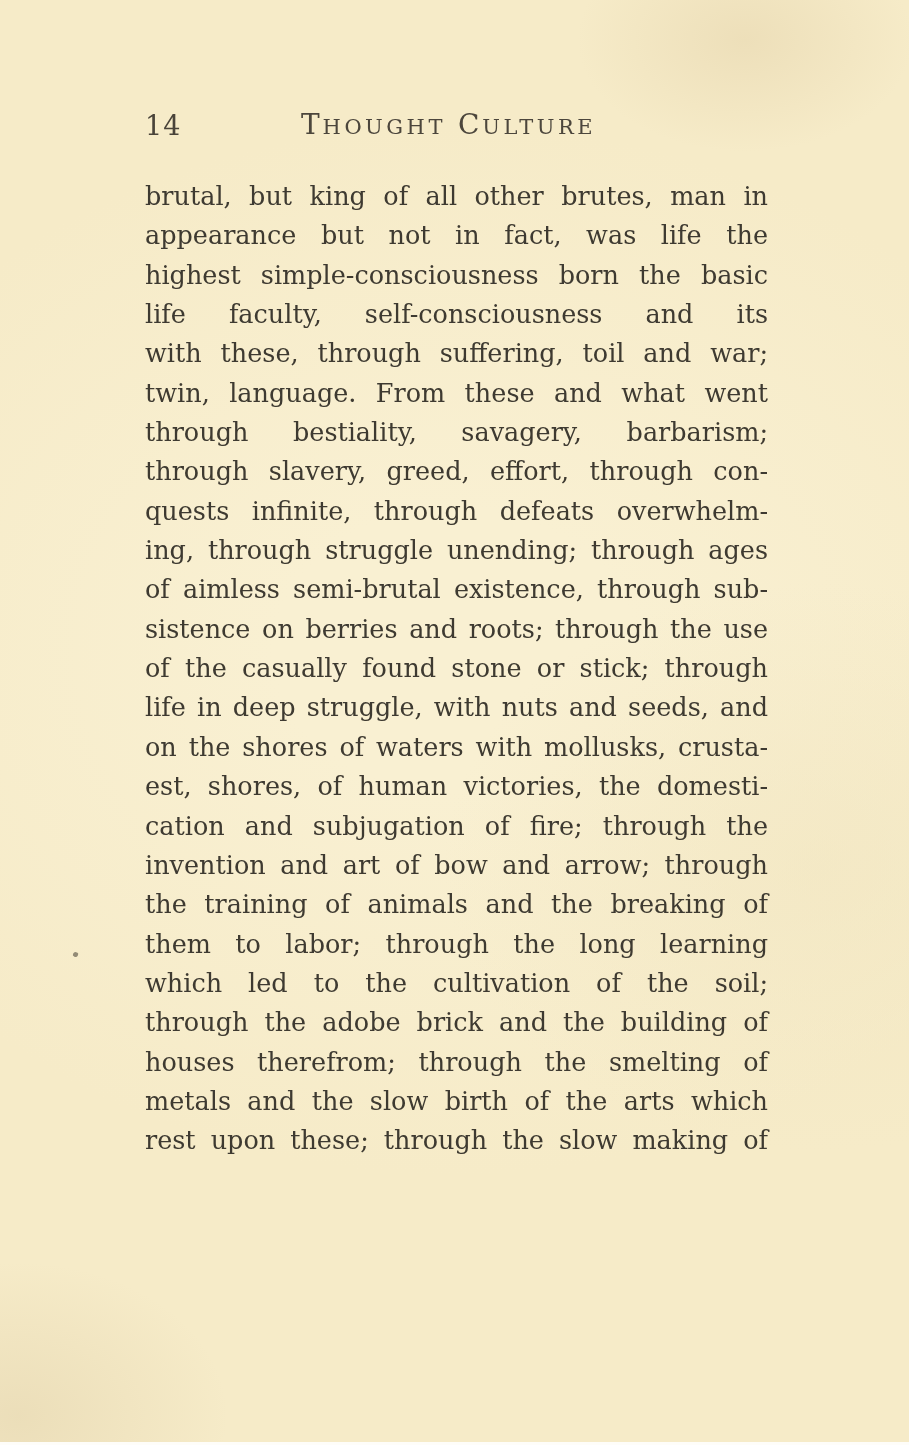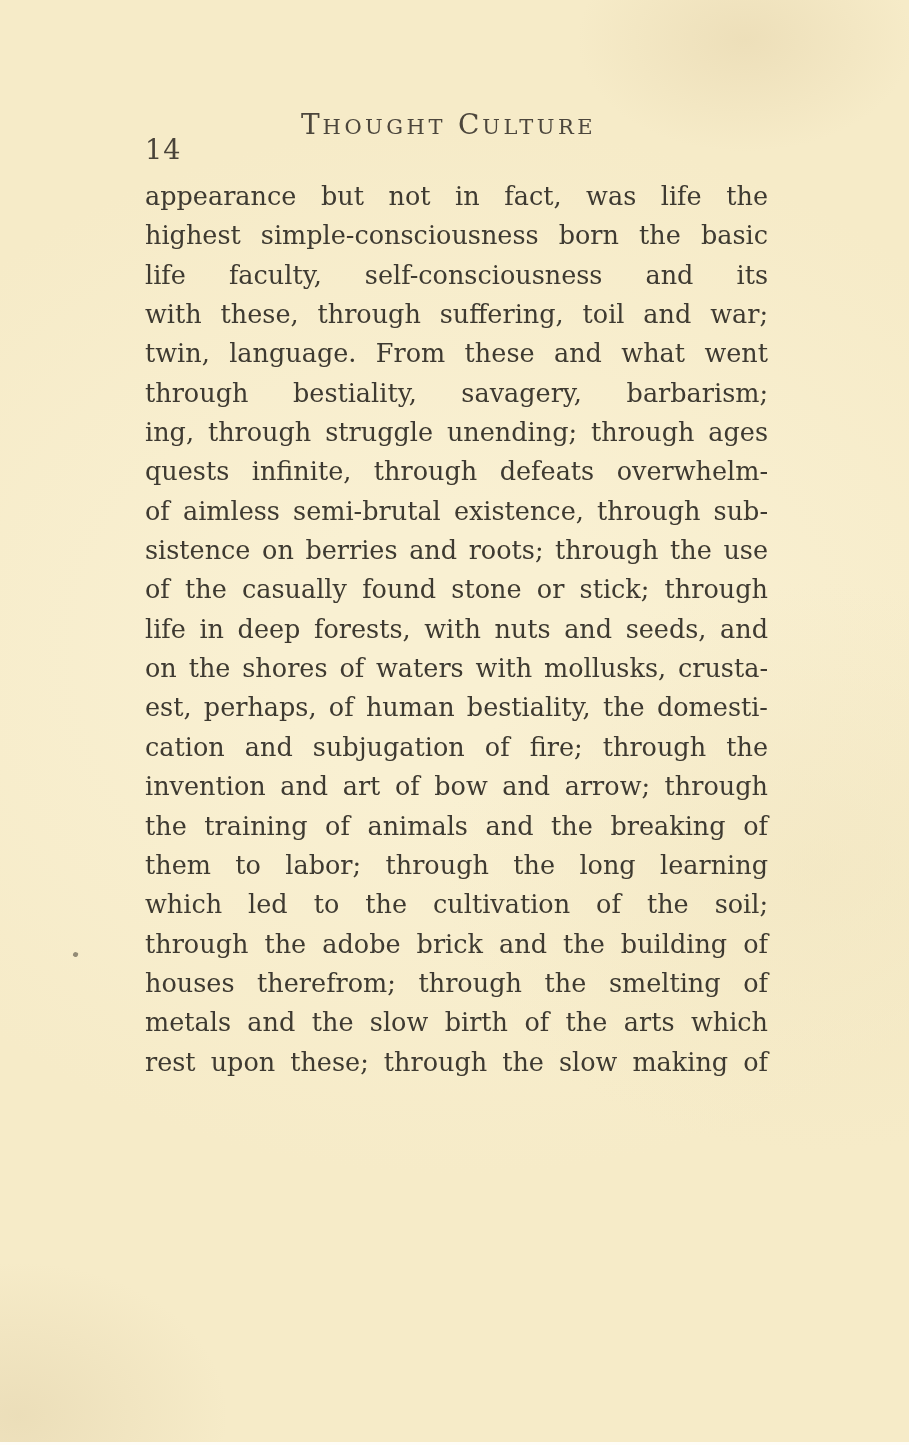--- a/index.html
+++ b/index.html
@@ -29,21 +29,21 @@
     width: 5px; height: 5px; border-radius: 60% 40% 55% 45%;
     background: rgba(94, 88, 72, 0.65);
     transform: rotate(25deg);
   }
   .running-head {
     position: absolute; left: 145px; top: 108px; width: 622px; height: 40px;
     color: #4a443a;
   }
   .pagenum {
     position: absolute; left: 0; top: 2px;
-    font-size: 27px; letter-spacing: 1px; margin-top: 24px;
+    font-size: 27px; letter-spacing: 1px;
   }
   .title {
     position: absolute; left: 0; right: 15px; top: 0;
     text-align: center; white-space: nowrap;
     color: #4c463c;
   }
   .title .cap  { font-size: 28px; letter-spacing: 3px; }
   .title .sc   { font-size: 21px; letter-spacing: 3.5px; }
   .title .wordgap { display: inline-block; width: 12px; }
   .body-text {
@@ -64,34 +64,36 @@
 
 <div class="paper"></div>
 <div class="speck"></div>
 
 <header class="running-head">
   <span class="pagenum">14</span>
   <div class="title"><span class="cap">T</span><span class="sc">HOUGHT</span><span class="wordgap"></span><span class="cap">C</span><span class="sc">ULTURE</span></div>
 </header>
 
 <main class="body-text">
+  <div class="line">brutal, but king of all other brutes, man in</div>
   <div class="line">appearance but not in fact, was life the</div>
   <div class="line">highest simple-consciousness born the basic</div>
   <div class="line">life faculty, self-consciousness and its</div>
   <div class="line">with these, through suffering, toil and war;</div>
   <div class="line">twin, language.  From these and what went</div>
   <div class="line">through bestiality, savagery, barbarism;</div>
+  <div class="line">through slavery, greed, effort, through con-</div>
+  <div class="line">quests infinite, through defeats overwhelm-</div>
   <div class="line">ing, through struggle unending; through ages</div>
-  <div class="line">quests infinite, through defeats overwhelm-</div>
   <div class="line">of aimless semi-brutal existence, through sub-</div>
   <div class="line">sistence on berries and roots; through the use</div>
   <div class="line">of the casually found stone or stick; through</div>
-  <div class="line">life in deep forests, with nuts and seeds, and</div>
+  <div class="line">life in deep struggle, with nuts and seeds, and</div>
   <div class="line">on the shores of waters with mollusks, crusta-</div>
-  <div class="line">est, perhaps, of human bestiality, the domesti-</div>
+  <div class="line">est, shores, of human victories, the domesti-</div>
   <div class="line">cation and subjugation of fire; through the</div>
   <div class="line">invention and art of bow and arrow; through</div>
   <div class="line">the training of animals and the breaking of</div>
   <div class="line">them to labor; through the long learning</div>
   <div class="line">which led to the cultivation of the soil;</div>
   <div class="line">through the adobe brick and the building of</div>
   <div class="line">houses therefrom; through the smelting of</div>
   <div class="line">metals and the slow birth of the arts which</div>
   <div class="line">rest upon these; through the slow making of</div>
 </main>

